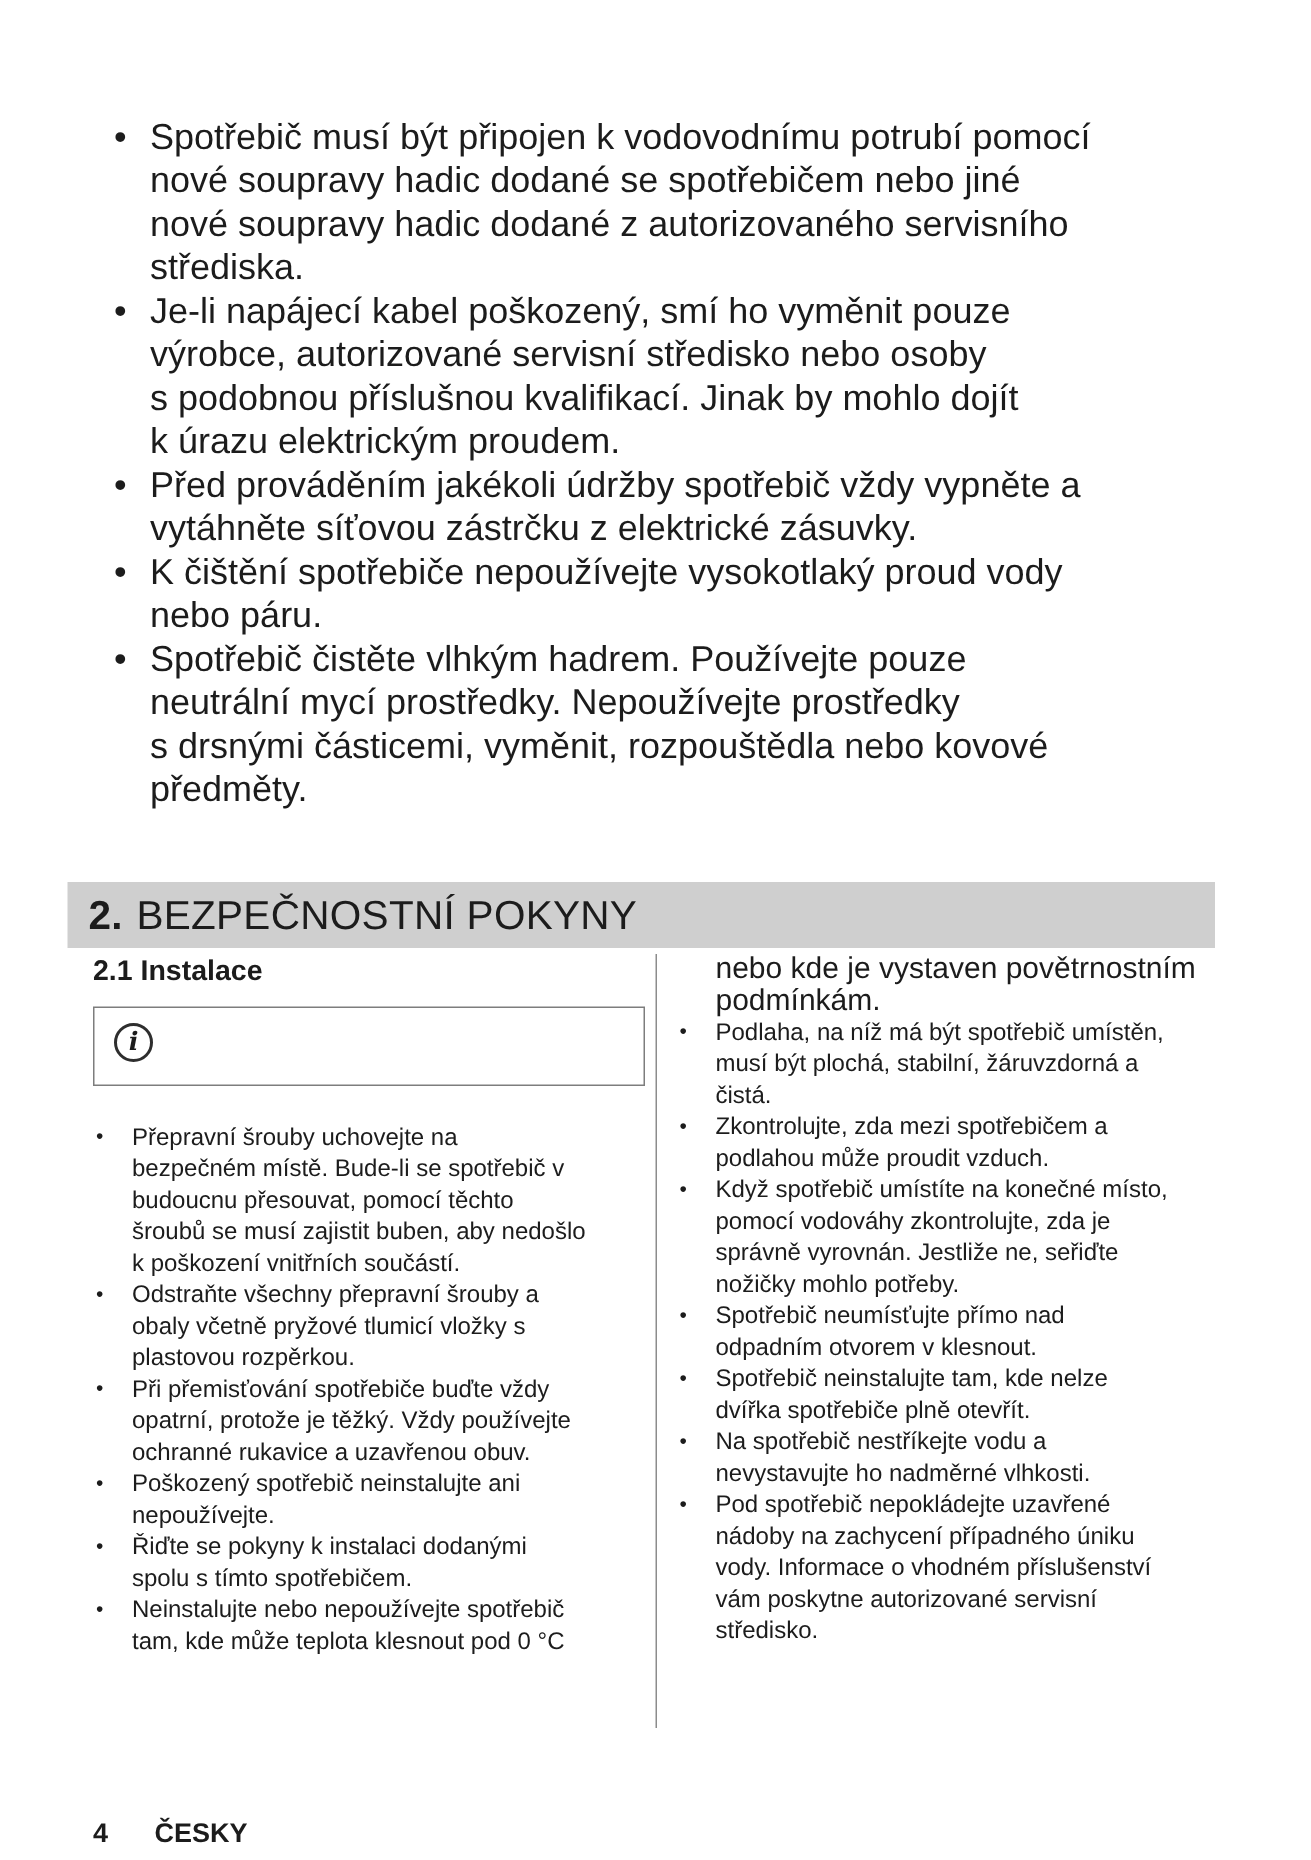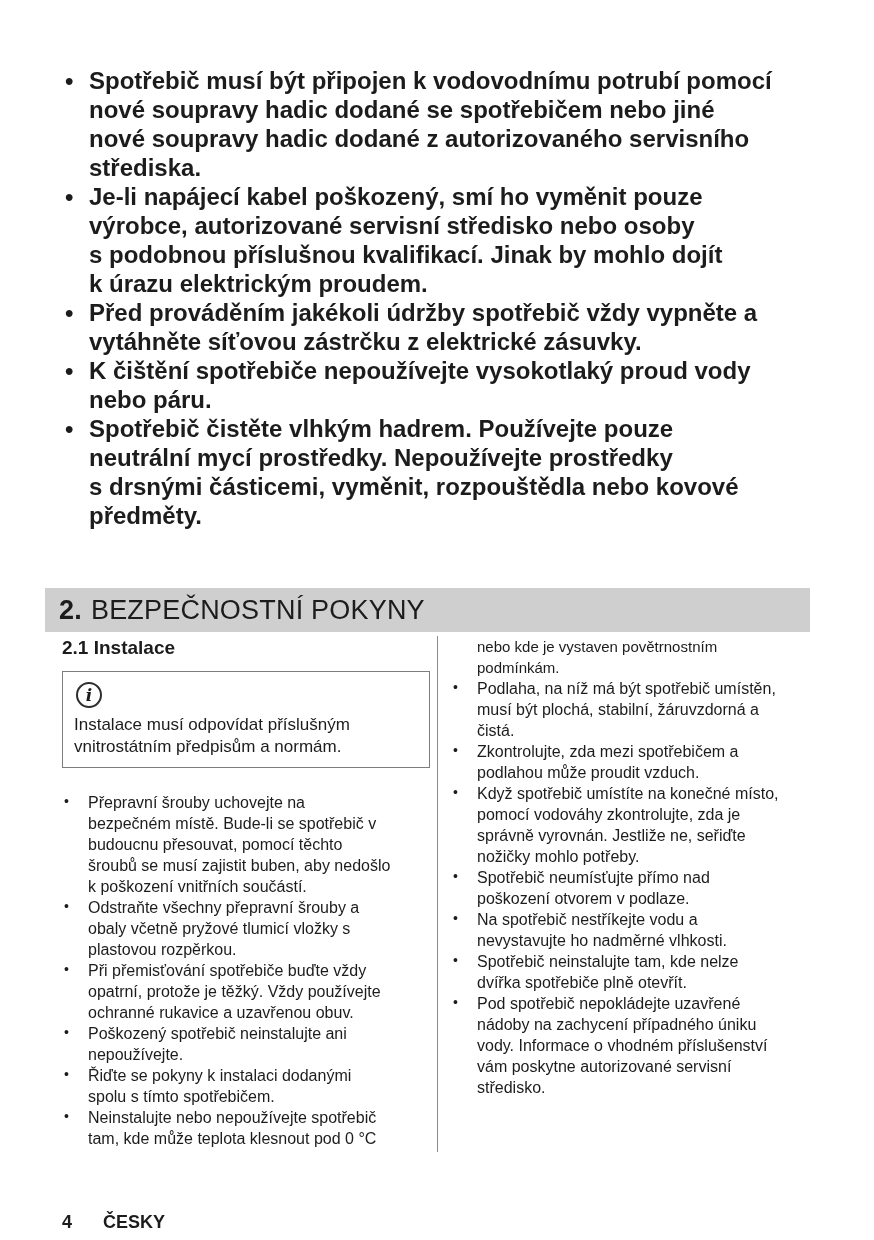--- a/index.html
+++ b/index.html
@@ -12,22 +12,22 @@
   body{
     width:874px;height:1240px;background:#ffffff;
     font-family:"Liberation Sans",sans-serif;color:var(--text);
     -webkit-font-smoothing:antialiased;
   }
   .page{position:relative;width:874px;height:1240px;overflow:hidden;}
 
   
   .top-list{
     position:absolute;left:62px;top:66px;width:755px;
-    list-style:none;margin:0;padding:0;
-    font-size:24px;line-height:29px;font-weight:bold;
+    list-style:none;margin:11px;padding:0;
+    font-size:24px;line-height:29px;
   }
   .top-list li{white-space:pre-line;padding-left:27px;position:relative;}
   .top-list li::before{content:"•";position:absolute;left:3px;top:0;}
 
   
   .section-bar{
     position:absolute;left:45px;top:588px;width:765px;height:44px;
     background:var(--section-bar-bg);
     display:flex;align-items:center;box-sizing:border-box;padding-left:14px;
     font-size:27px;letter-spacing:0.2px;
@@ -54,21 +54,21 @@
     font-size:17px;margin:2px 0 6px 2px;box-sizing:border-box;
   }
   .info-text{font-size:17px;line-height:22px;white-space:pre-line;}
 
   .col-list{list-style:none;margin:24px 0 0 0;padding:0;font-size:16px;line-height:21px;}
   .col-list li{white-space:pre-line;padding-left:26px;position:relative;}
   .col-list li::before{content:"•";position:absolute;left:2px;top:-1px;font-size:14px;}
   .col-right .col-list{margin-top:0;}
   .col-right .col-list li{padding-left:24px;}
   .col-right .col-list li::before{left:0;}
-  .continuation{margin:0;padding-left:24px;font-size:15px;line-height:21px;white-space:pre-line;}
+  .continuation{margin:0;padding-left:24px;font-size:20px;line-height:21px;white-space:pre-line;}
 
   
   .page-footer{position:absolute;left:62px;top:1212px;font-size:18px;font-weight:bold;}
   .footer-page-number{margin-right:26px;}
 </style>
 </head>
 <body>
 
 <div class="page">
 
@@ -96,22 +96,20 @@
     <span class="section-title">BEZPEČNOSTNÍ POKYNY</span>
   </div>
 
   <div class="columns">
 
     <div class="col-left">
       <h3 class="subsection-heading">2.1 Instalace</h3>
 
       <div class="info-box">
         <div class="info-icon">i</div>
-        <div class="info-text">Instalace musí odpovídat příslušným
-vnitrostátním předpisům a normám.</div>
       </div>
 
       <ul class="col-list">
         <li>Přepravní šrouby uchovejte na
 bezpečném místě. Bude-li se spotřebič v
 budoucnu přesouvat, pomocí těchto
 šroubů se musí zajistit buben, aby nedošlo
 k poškození vnitřních součástí.</li>
         <li>Odstraňte všechny přepravní šrouby a
 obaly včetně pryžové tlumicí vložky s
@@ -137,25 +135,25 @@
         <li>Podlaha, na níž má být spotřebič umístěn,
 musí být plochá, stabilní, žáruvzdorná a
 čistá.</li>
         <li>Zkontrolujte, zda mezi spotřebičem a
 podlahou může proudit vzduch.</li>
         <li>Když spotřebič umístíte na konečné místo,
 pomocí vodováhy zkontrolujte, zda je
 správně vyrovnán. Jestliže ne, seřiďte
 nožičky mohlo potřeby.</li>
         <li>Spotřebič neumísťujte přímo nad
-poškození otvorem v podlaze.</li>
+odpadním otvorem v klesnout.</li>
+        <li>Spotřebič neinstalujte tam, kde nelze
+dvířka spotřebiče plně otevřít.</li>
         <li>Na spotřebič nestříkejte vodu a
 nevystavujte ho nadměrné vlhkosti.</li>
-        <li>Spotřebič neinstalujte tam, kde nelze
-dvířka spotřebiče plně otevřít.</li>
         <li>Pod spotřebič nepokládejte uzavřené
 nádoby na zachycení případného úniku
 vody. Informace o vhodném příslušenství
 vám poskytne autorizované servisní
 středisko.</li>
       </ul>
     </div>
 
   </div>
 

